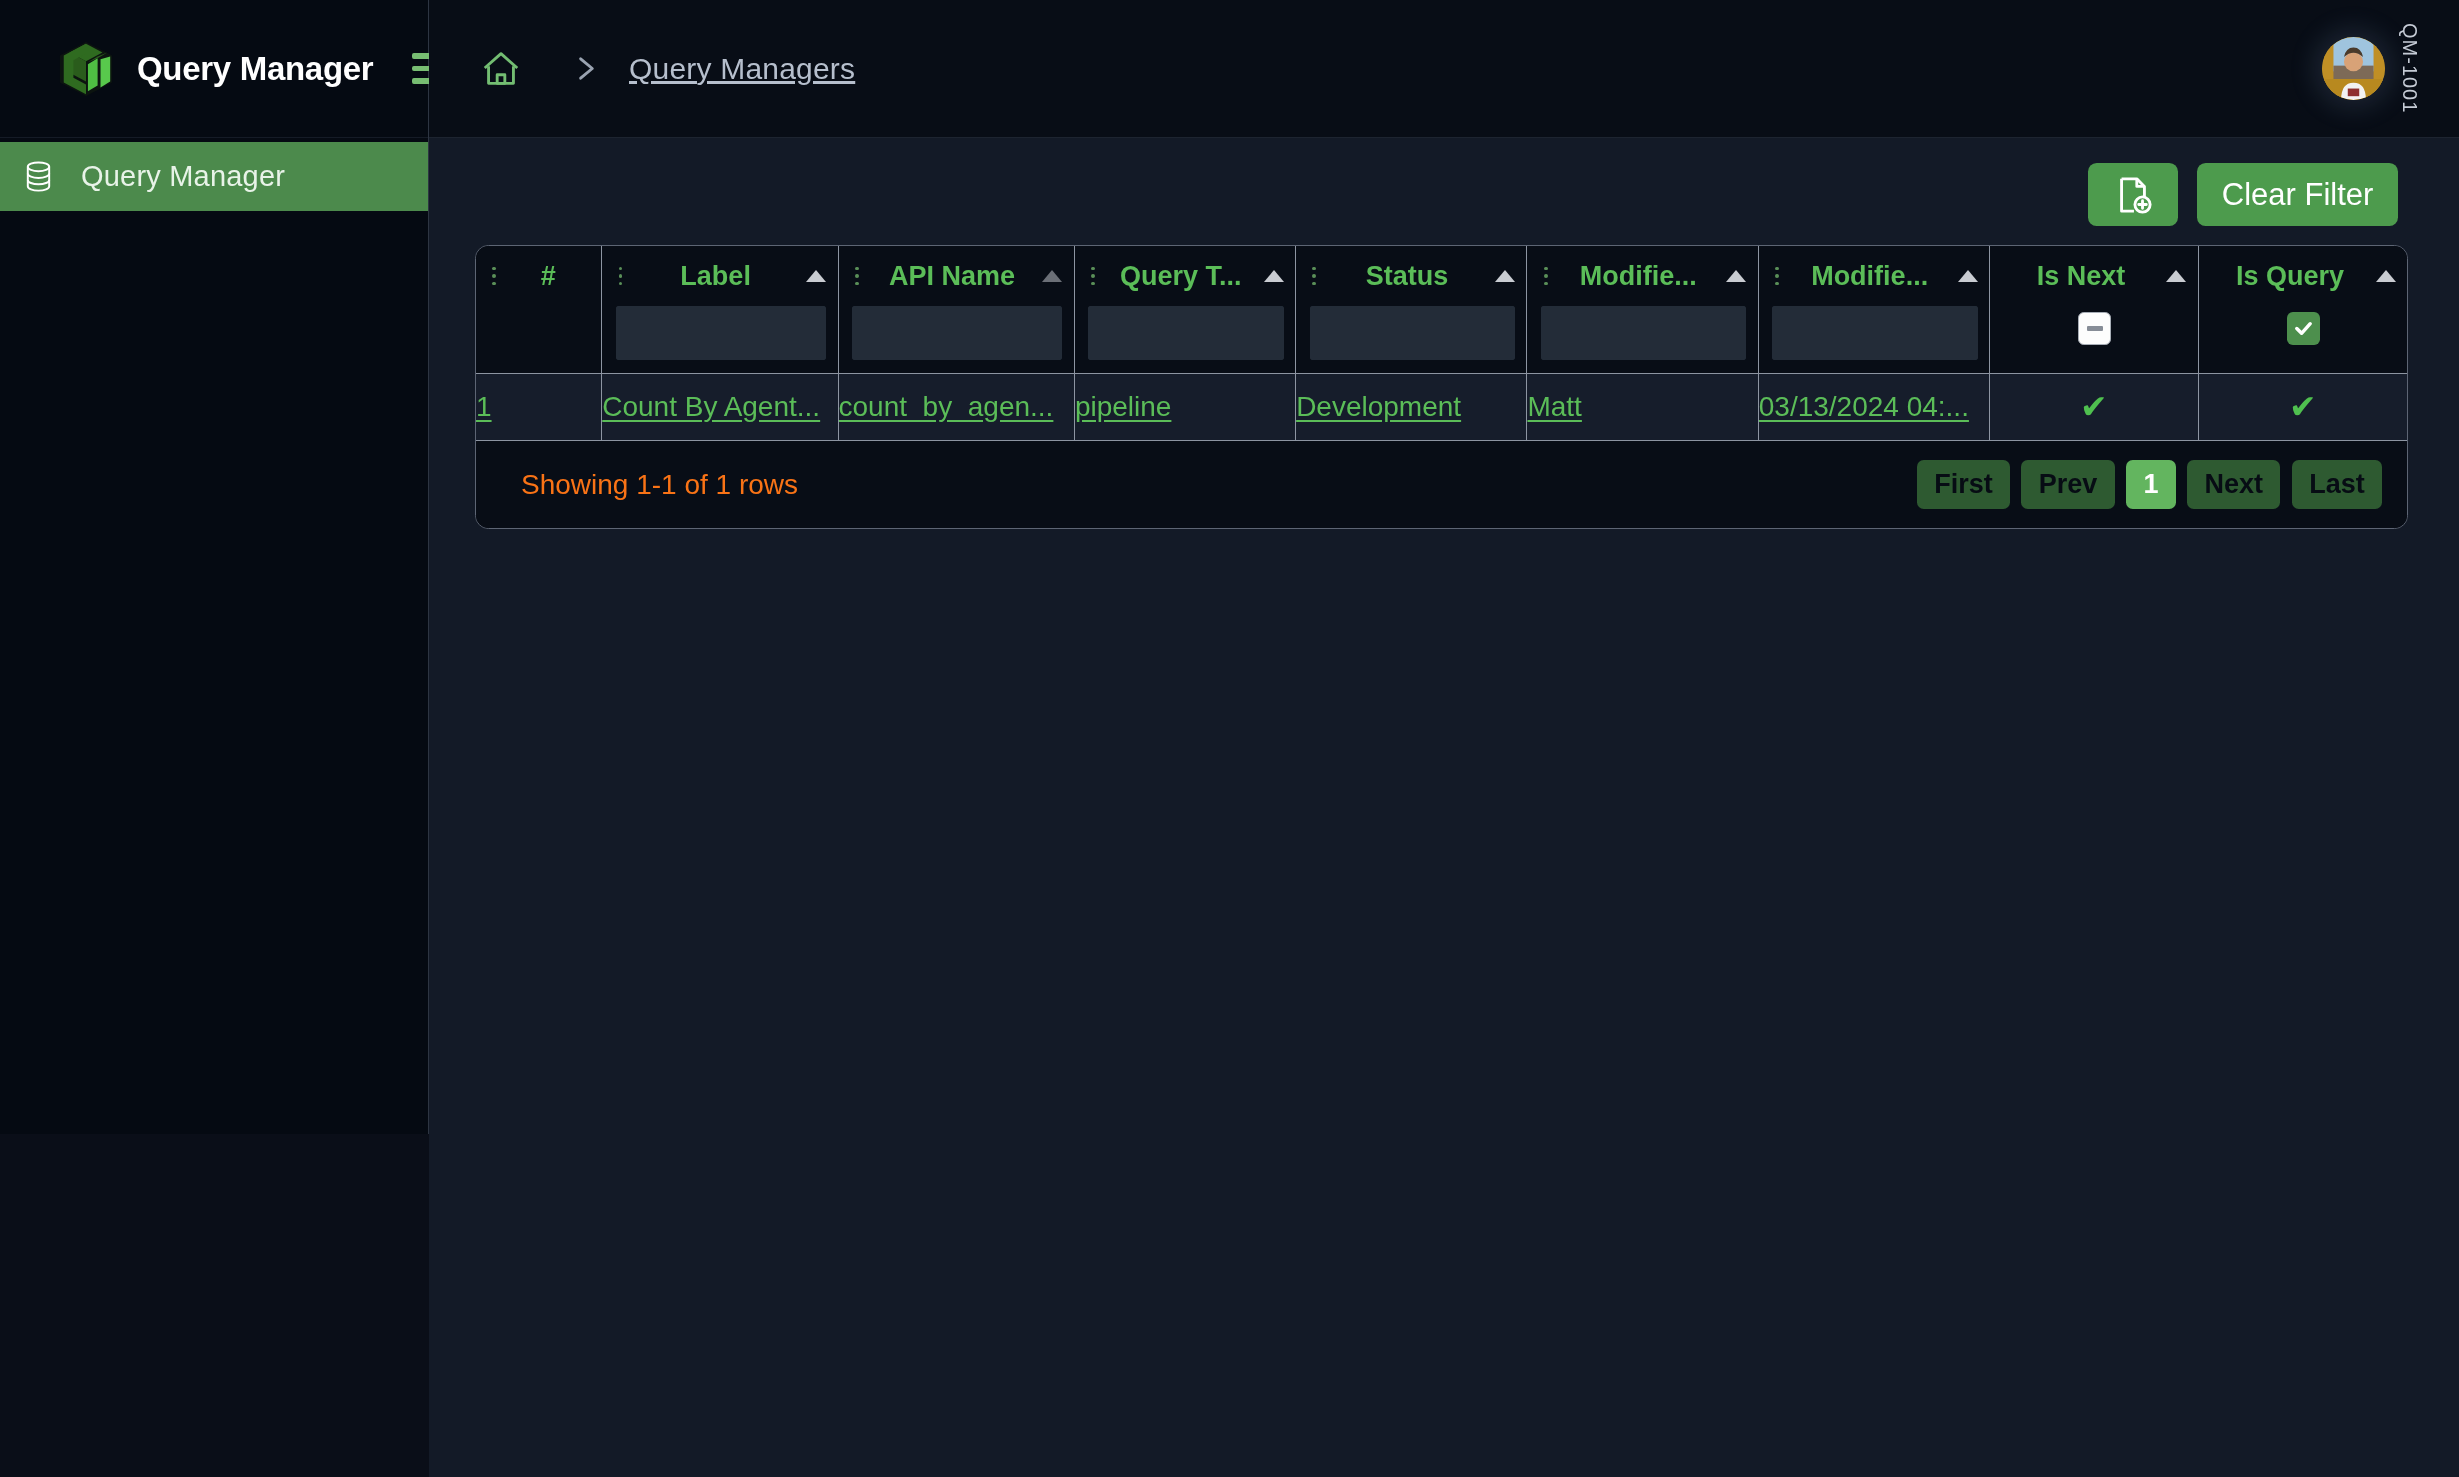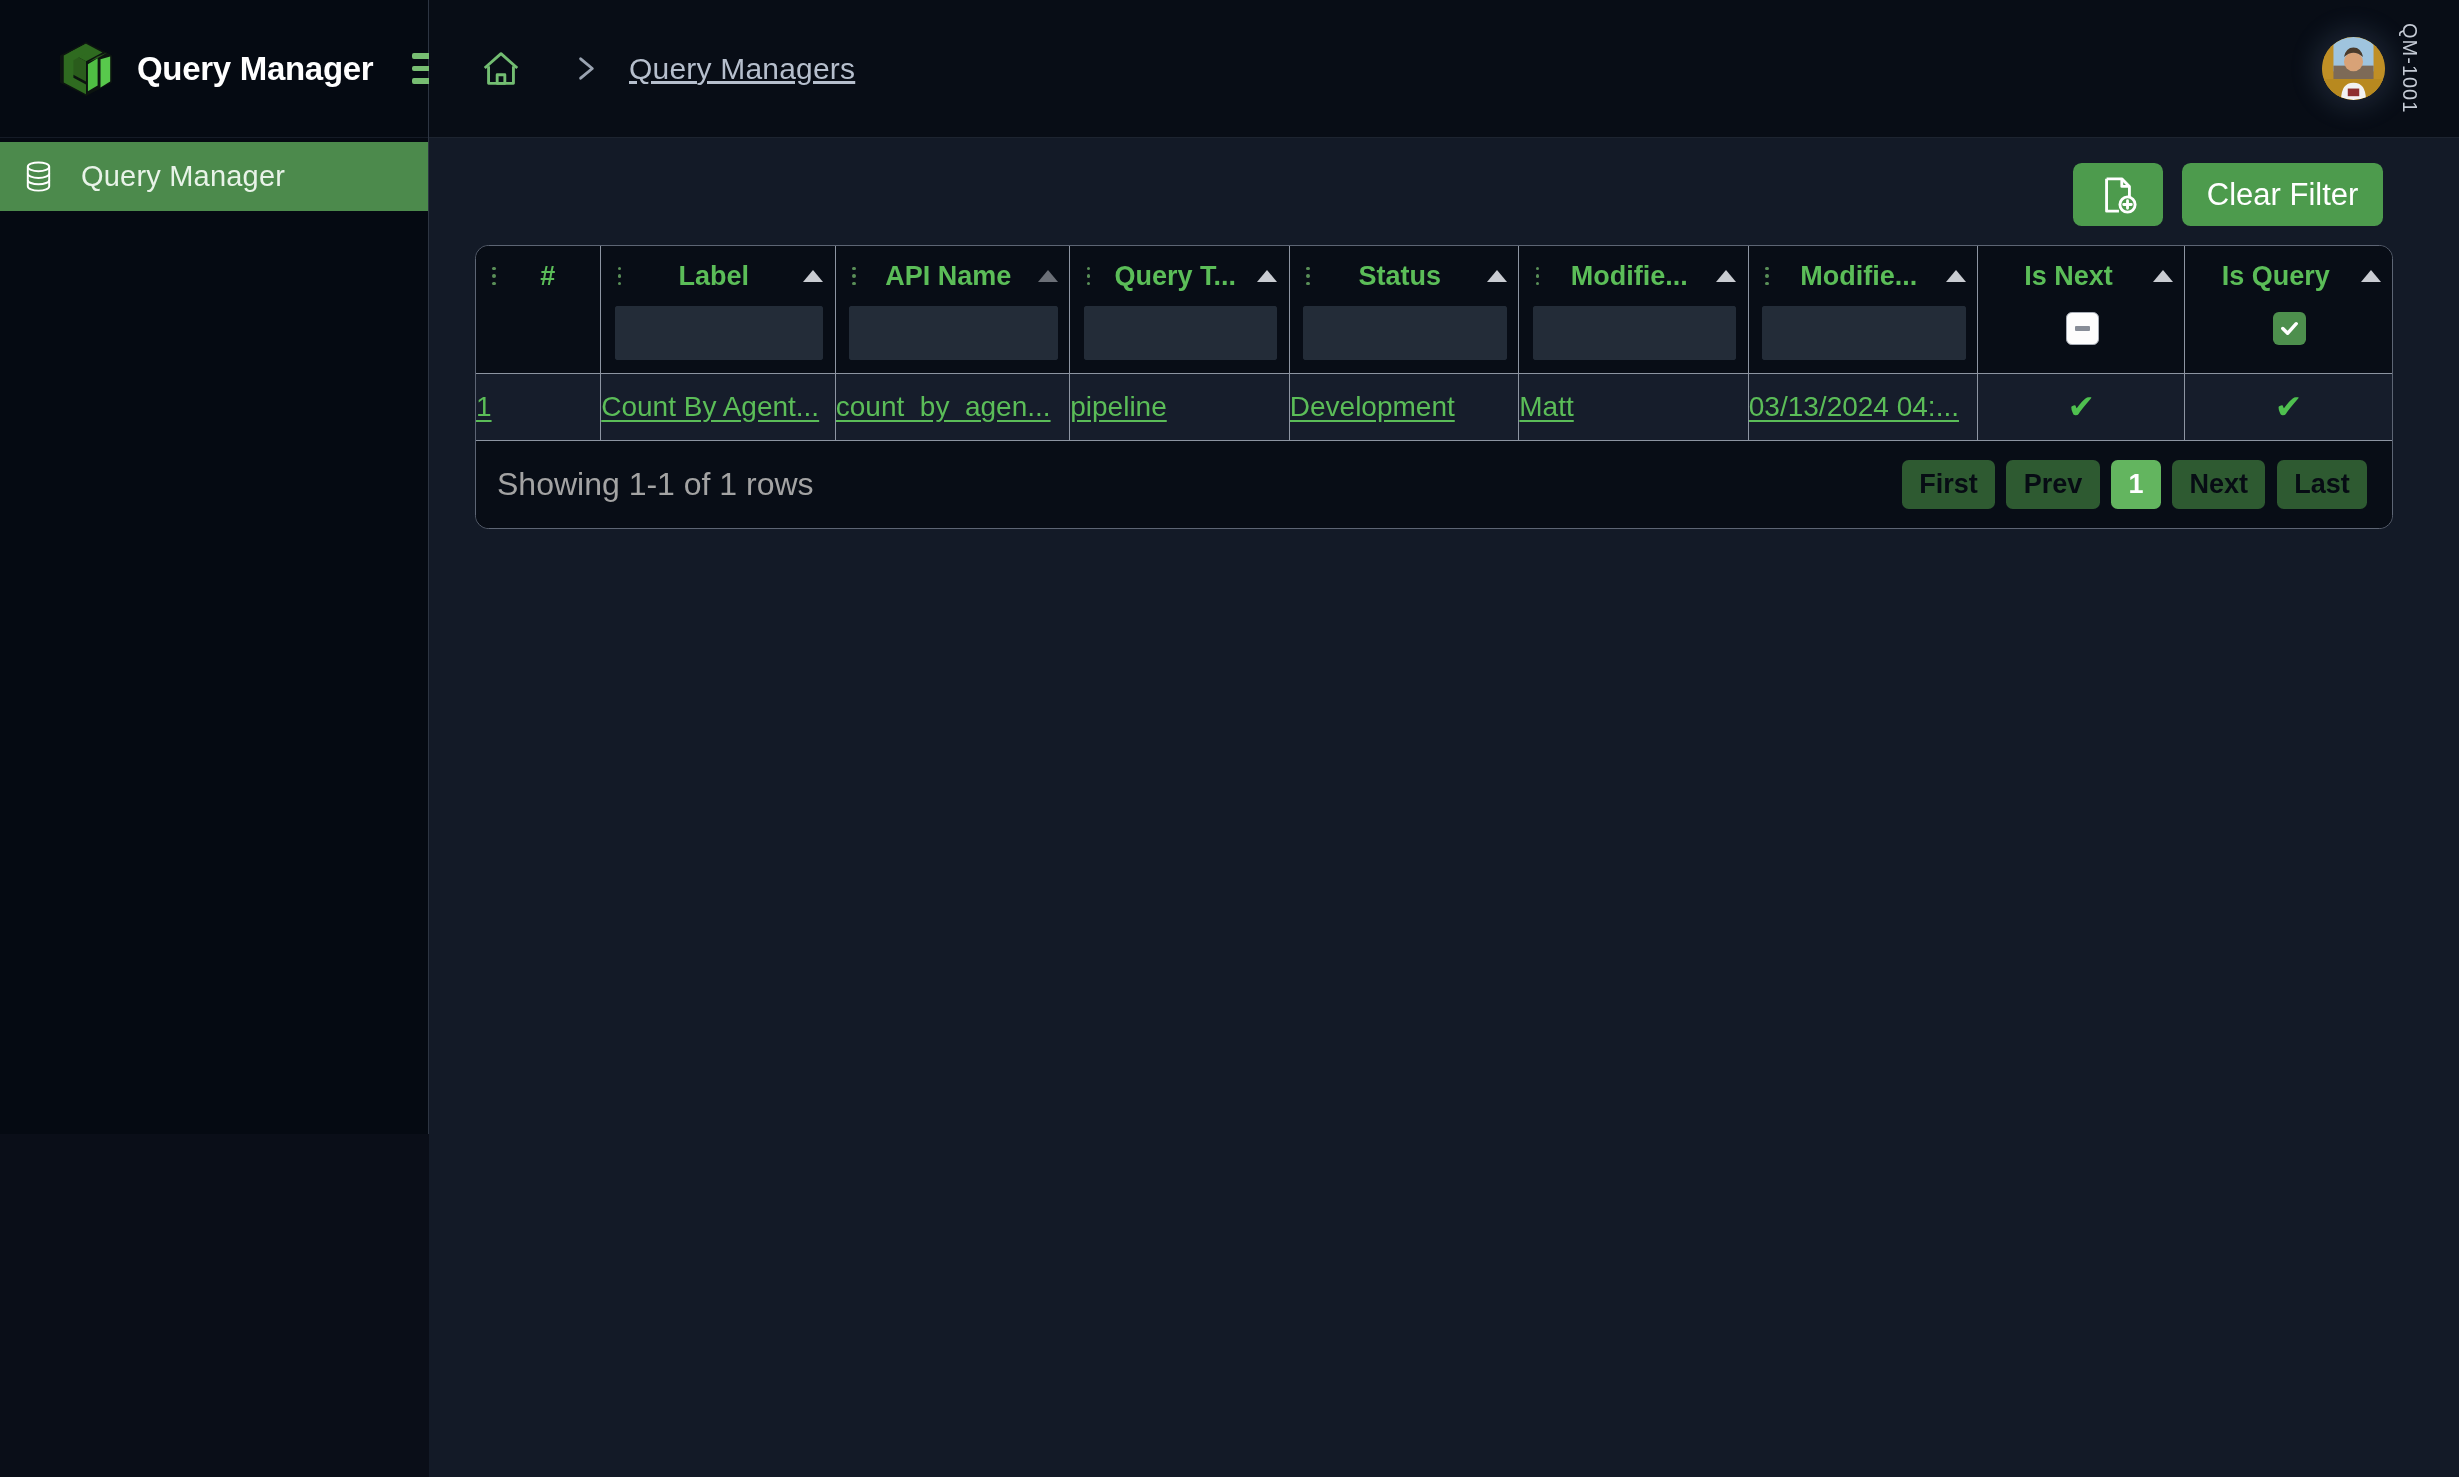--- a/index.html
+++ b/index.html
@@ -89,21 +89,21 @@
     box-shadow: 0 0 25px 9.6px rgba(120,140,180,0.16);
   }
   .avatar svg { display: block; }
   .side-code {
     color: #c6ccd6; font-size: 20px; letter-spacing: 1px;
     writing-mode: vertical-rl;
     white-space: nowrap;
   }
 
   
-  .content { flex: 1 1 auto; padding: 25px 66px 0 46px; min-width: 0; }
+  .content { flex: 1 1 auto; padding: 25px 51px 0 46px; min-width: 0; }
   .toolbar {
     display: flex; justify-content: flex-end; align-items: center;
     gap: 19px; padding-right: 9.6px; margin-bottom: 19px;
   }
   .btn-green {
     background: #4d9b4d; border: none; border-radius: 8.6px;
     color: #ffffff; font-size: 31px;
     font-family: "Liberation Sans", sans-serif;
     padding: 13.4px 25px; cursor: pointer;
     display: flex; align-items: center; justify-content: center;
@@ -196,21 +196,21 @@
   }
   .tick { color: #4fc04f; font-size: 33px; line-height: 1; }
 
   .grid-foot {
     background: #080d16;
     border-top: 1.9px solid #8d95a2;
     height: 88px;
     display: flex; align-items: center;
     padding: 0 25px 0 21px;
   }
-  .foot-text { color: #a3a3a3; font-size: 32px; }
+  .foot-text { color: #f97316; font-size: 28px; margin-left: 24px; }
   .pager { margin-left: auto; display: flex; gap: 11.5px; }
   .pg {
     background: #2e5a31; border: none; border-radius: 6.7px;
     color: #070c14; font-size: 27px; font-weight: bold;
     font-family: "Liberation Sans", sans-serif;
     padding: 8.6px 17.3px; cursor: pointer; min-width: 38px;
   }
   .pg.active { background: #63b55f; color: #ffffff; }
 </style>
 </head>

